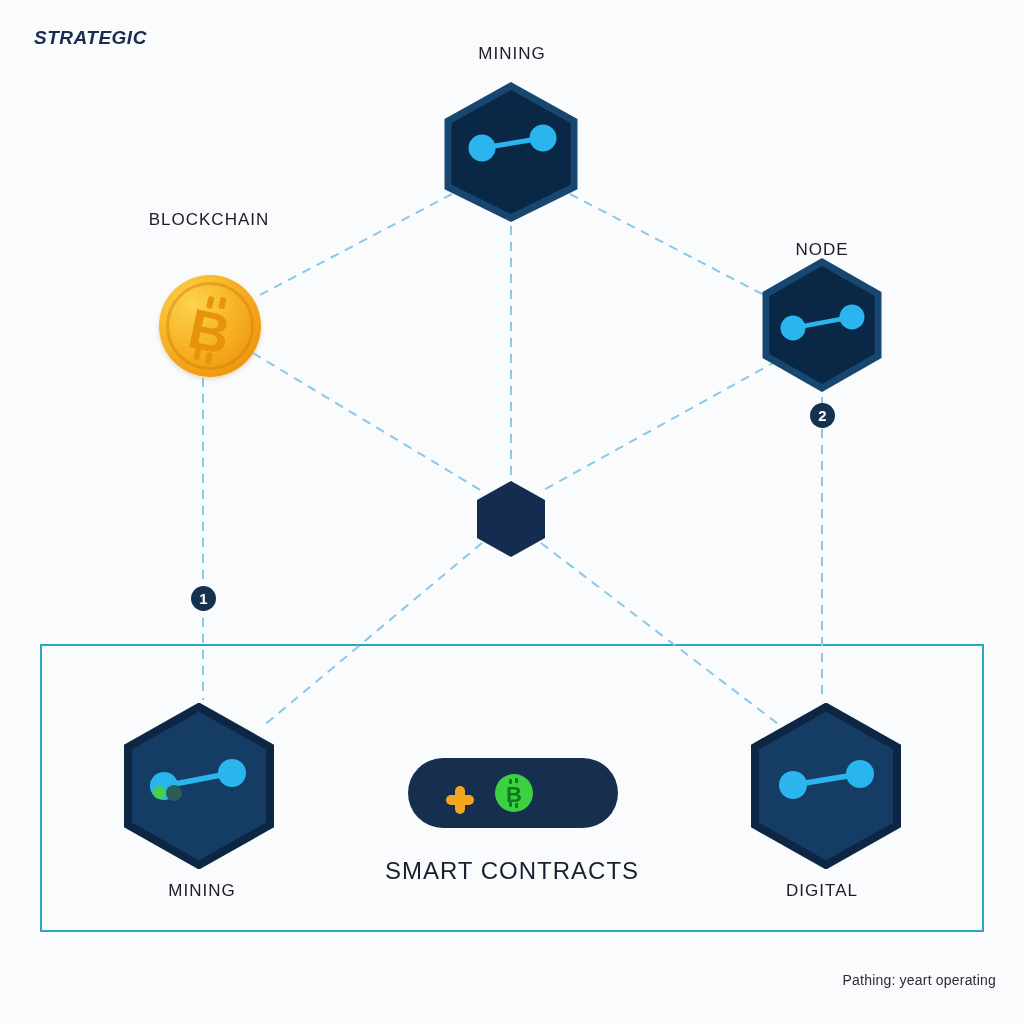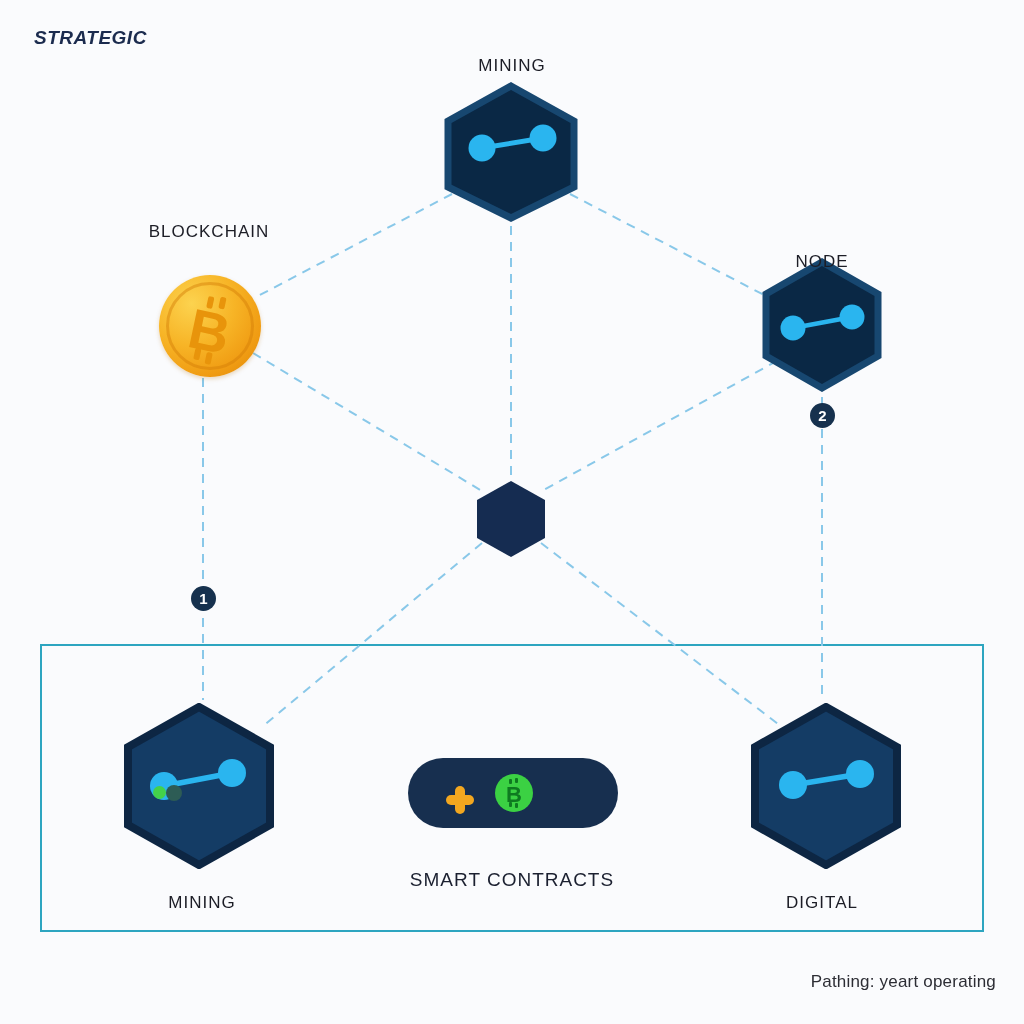--- a/index.html
+++ b/index.html
@@ -14,31 +14,30 @@
   .title{
     left:34px;top:27px;
     font-size:19px;font-weight:bold;color:#1b2b4e;letter-spacing:.5px;
     z-index:6;
     font-style:italic;
   }
   .node-label{
     width:220px;text-align:center;
     font-size:17px;color:#1c1d26;letter-spacing:1px;
     z-index:6;
-    margin-top:12px;
   }
   .lbl-mining-top{left:402px;top:44px;}
   .lbl-blockchain{left:99px;top:210px;}
   .lbl-node{left:712px;top:240px;}
   .lbl-mining-bottom{left:92px;top:881px;}
   .lbl-digital{left:712px;top:881px;}
-  .lbl-smart{left:362px;width:300px;top:857px;font-size:19px;color:#1b2030;}
+  .lbl-smart{left:362px;width:300px;top:857px;font-size:24px;color:#1b2030;}
   .footer-caption{
     left:700px;top:972px;width:296px;text-align:right;
-    font-size:17px;color:#2c2d34;letter-spacing:.2px;z-index:6;
+    font-size:14px;color:#2c2d34;letter-spacing:.2px;z-index:6;
   }
   
   svg.connectors{left:0;top:0;z-index:1;}
   
   .panel{
     left:40px;top:644px;width:940px;height:284px;
     border:2px solid #2da5c0;background:transparent;z-index:0;
   }
   
   .hex{z-index:3;}

